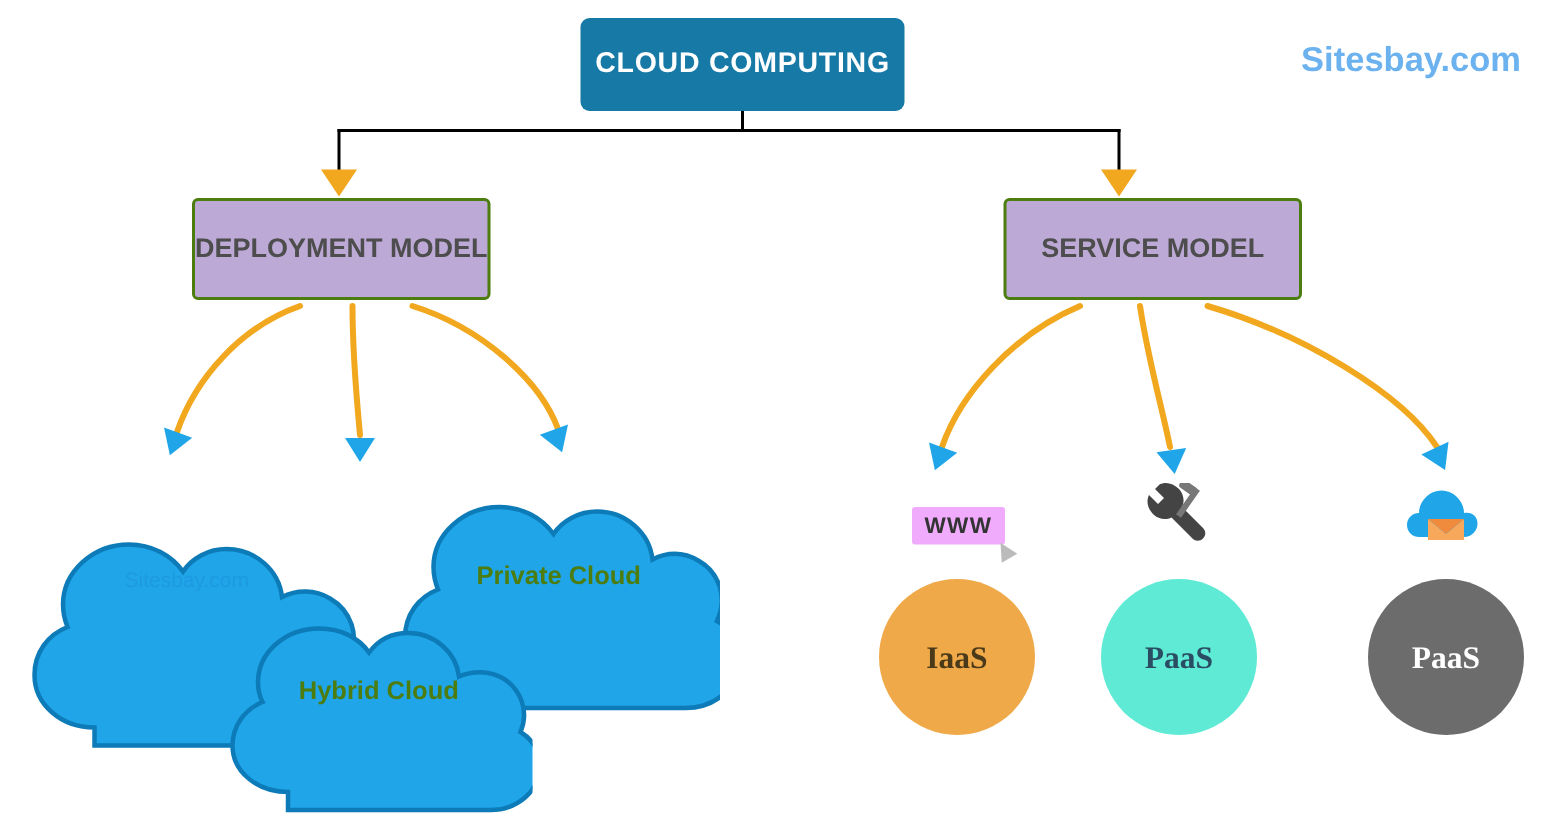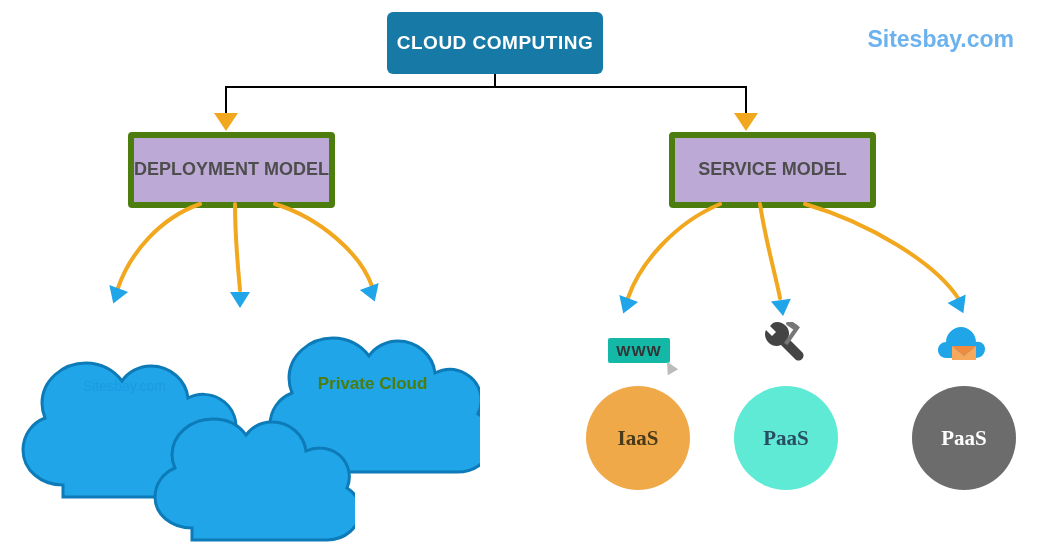--- a/index.html
+++ b/index.html
@@ -17,21 +17,21 @@
     font-weight:600;
     line-height:1.1;
   }
   .root{
     left:387px;top:12px;width:216px;height:62px;
     background:#177aa6;color:#fff;border-radius:6px;
     font-size:19px;letter-spacing:.5px;
   }
   .branch{
     width:195px;height:64px;
-    background:#bda9d6;border:6px solid #4d7c0f;border-radius:4px;
+    background:#bda9d6;border:2px solid #4d7c0f;border-radius:4px;
     color:#4d4d4d;font-size:18px;
   }
   .branch.left{left:128px;top:132px;}
   .branch.right{left:649px;top:132px;margin-left:20px;}
   .watermark{
     position:absolute;right:28px;top:26px;
     color:#6cb2ee;font-size:23px;font-weight:700;
     font-family:"Segoe UI",Arial,sans-serif;
   }
   .sub-watermark{
@@ -70,21 +70,21 @@
     display:flex;align-items:center;justify-content:center;
     font-size:21px;font-weight:600;color:#fff;
     font-family:"Comic Sans MS",cursive;
   }
   .c-iaas{background:#f0a948;color:#4a3a1a;}
   .c-paas{background:#5eead4;color:#2a4d63;}
   .c-saas{background:#6c6c6c;}
   
   .svc-icon{position:absolute;display:flex;align-items:center;justify-content:center;}
   .www-badge{
-    background:#14b8a6;color:#333;font-family:Arial,sans-serif;font-weight:700;
+    background:#f0abfc;color:#333;font-family:Arial,sans-serif;font-weight:700;
     font-size:15px;letter-spacing:1px;padding:4px 8px;border-radius:2px;
     position:relative;
   }
   .cursor{
     position:absolute;right:-6px;bottom:-10px;width:0;height:0;
     border-left:6px solid transparent;border-right:6px solid transparent;
     border-bottom:12px solid #bbb;transform:rotate(-30deg);
   }
 </style>
 </head>
@@ -139,20 +139,21 @@
   <svg viewBox="0 0 215 160">
       <path fill="#1fa5e8" stroke="#0d7bb8" stroke-width="3" d="M45 140c-22 0-40-15-40-35 0-15 9-27 22-32-2-5-3-10-3-15 0-22 20-40 44-40 15 0 28 7 36 18 6-9 17-15 29-15 19 0 35 14 37 32 10-5 21-5 31 1 14 8 19 25 12 40 9 5 15 15 15 26 0 18-16 32-36 32H45z"></path>
     </svg>
   <div class="label" style="top:55px">Private Cloud</div>
 </div>
 
 <div class="cloud" style="left:150px;top:400px;width:205px;height:145px">
   <svg viewBox="0 0 205 145">
       <path fill="#1fa5e8" stroke="#0d7bb8" stroke-width="3" d="M42 128c-20 0-37-13-37-31 0-13 8-24 20-29-2-4-3-9-3-13 0-20 18-36 41-36 14 0 26 6 33 16 6-8 15-13 26-13 18 0 32 13 34 29 9-4 20-4 29 1 12 7 18 22 12 36 8 5 13 13 13 23 0 16-15 29-33 29H42z"></path>
     </svg>
+  <div class="label" style="top:52px">Hybrid Cloud</div>
 </div>
 
 <div class="svc-icon" style="left:600px;top:332px;width:78px;height:36px">
   <div class="www-badge"><span>WWW</span><span class="cursor"></span></div>
 </div>
 <div class="svc-icon" style="left:760px;top:322px;width:50px;height:46px">
   <svg viewBox="0 0 50 46" width="50" height="46">
     <path fill="#444" d="M10 4l6 6-4 4-6-6c-2 4-1 9 3 13 3 3 8 4 12 2l14 14c2 2 5 2 7 0s2-5 0-7L28 16c2-4 1-9-2-12-4-4-9-5-13-3z"></path>
     <rect x="30" y="2" width="4" height="22" fill="#777" transform="rotate(35 32 13)"></rect>
     <rect x="26" y="0" width="12" height="6" rx="2" fill="#777" transform="rotate(35 32 3)"></rect>

